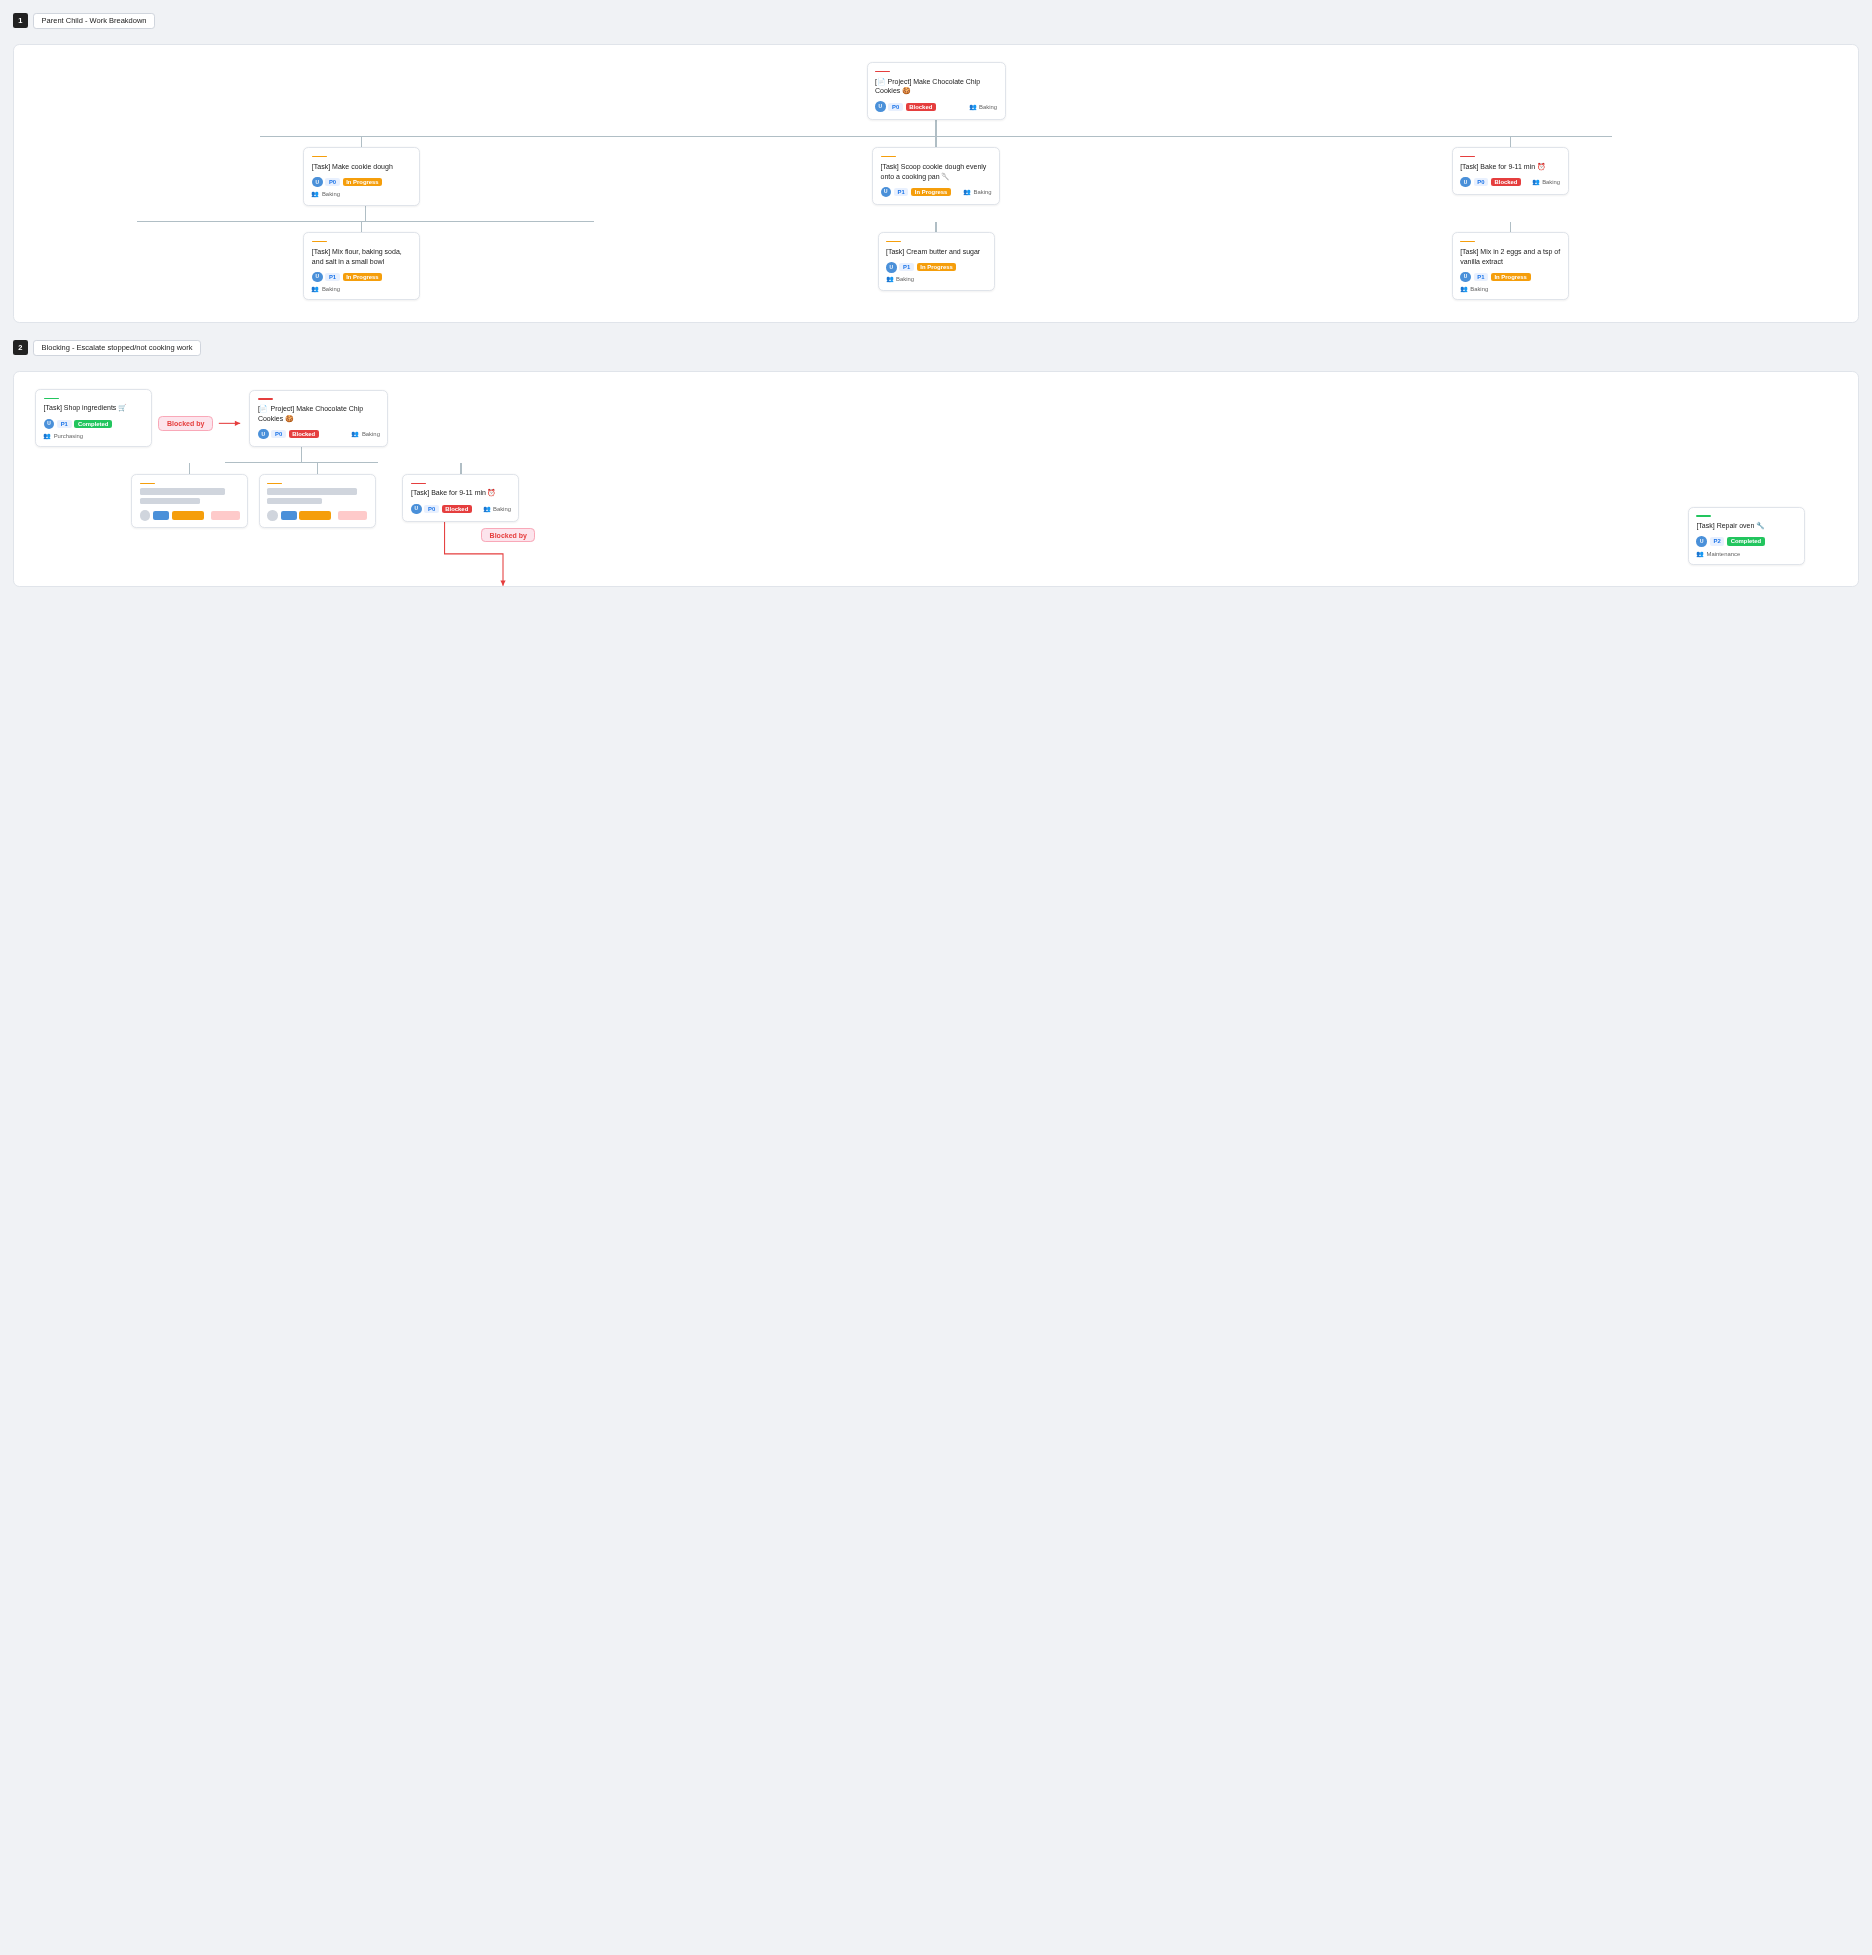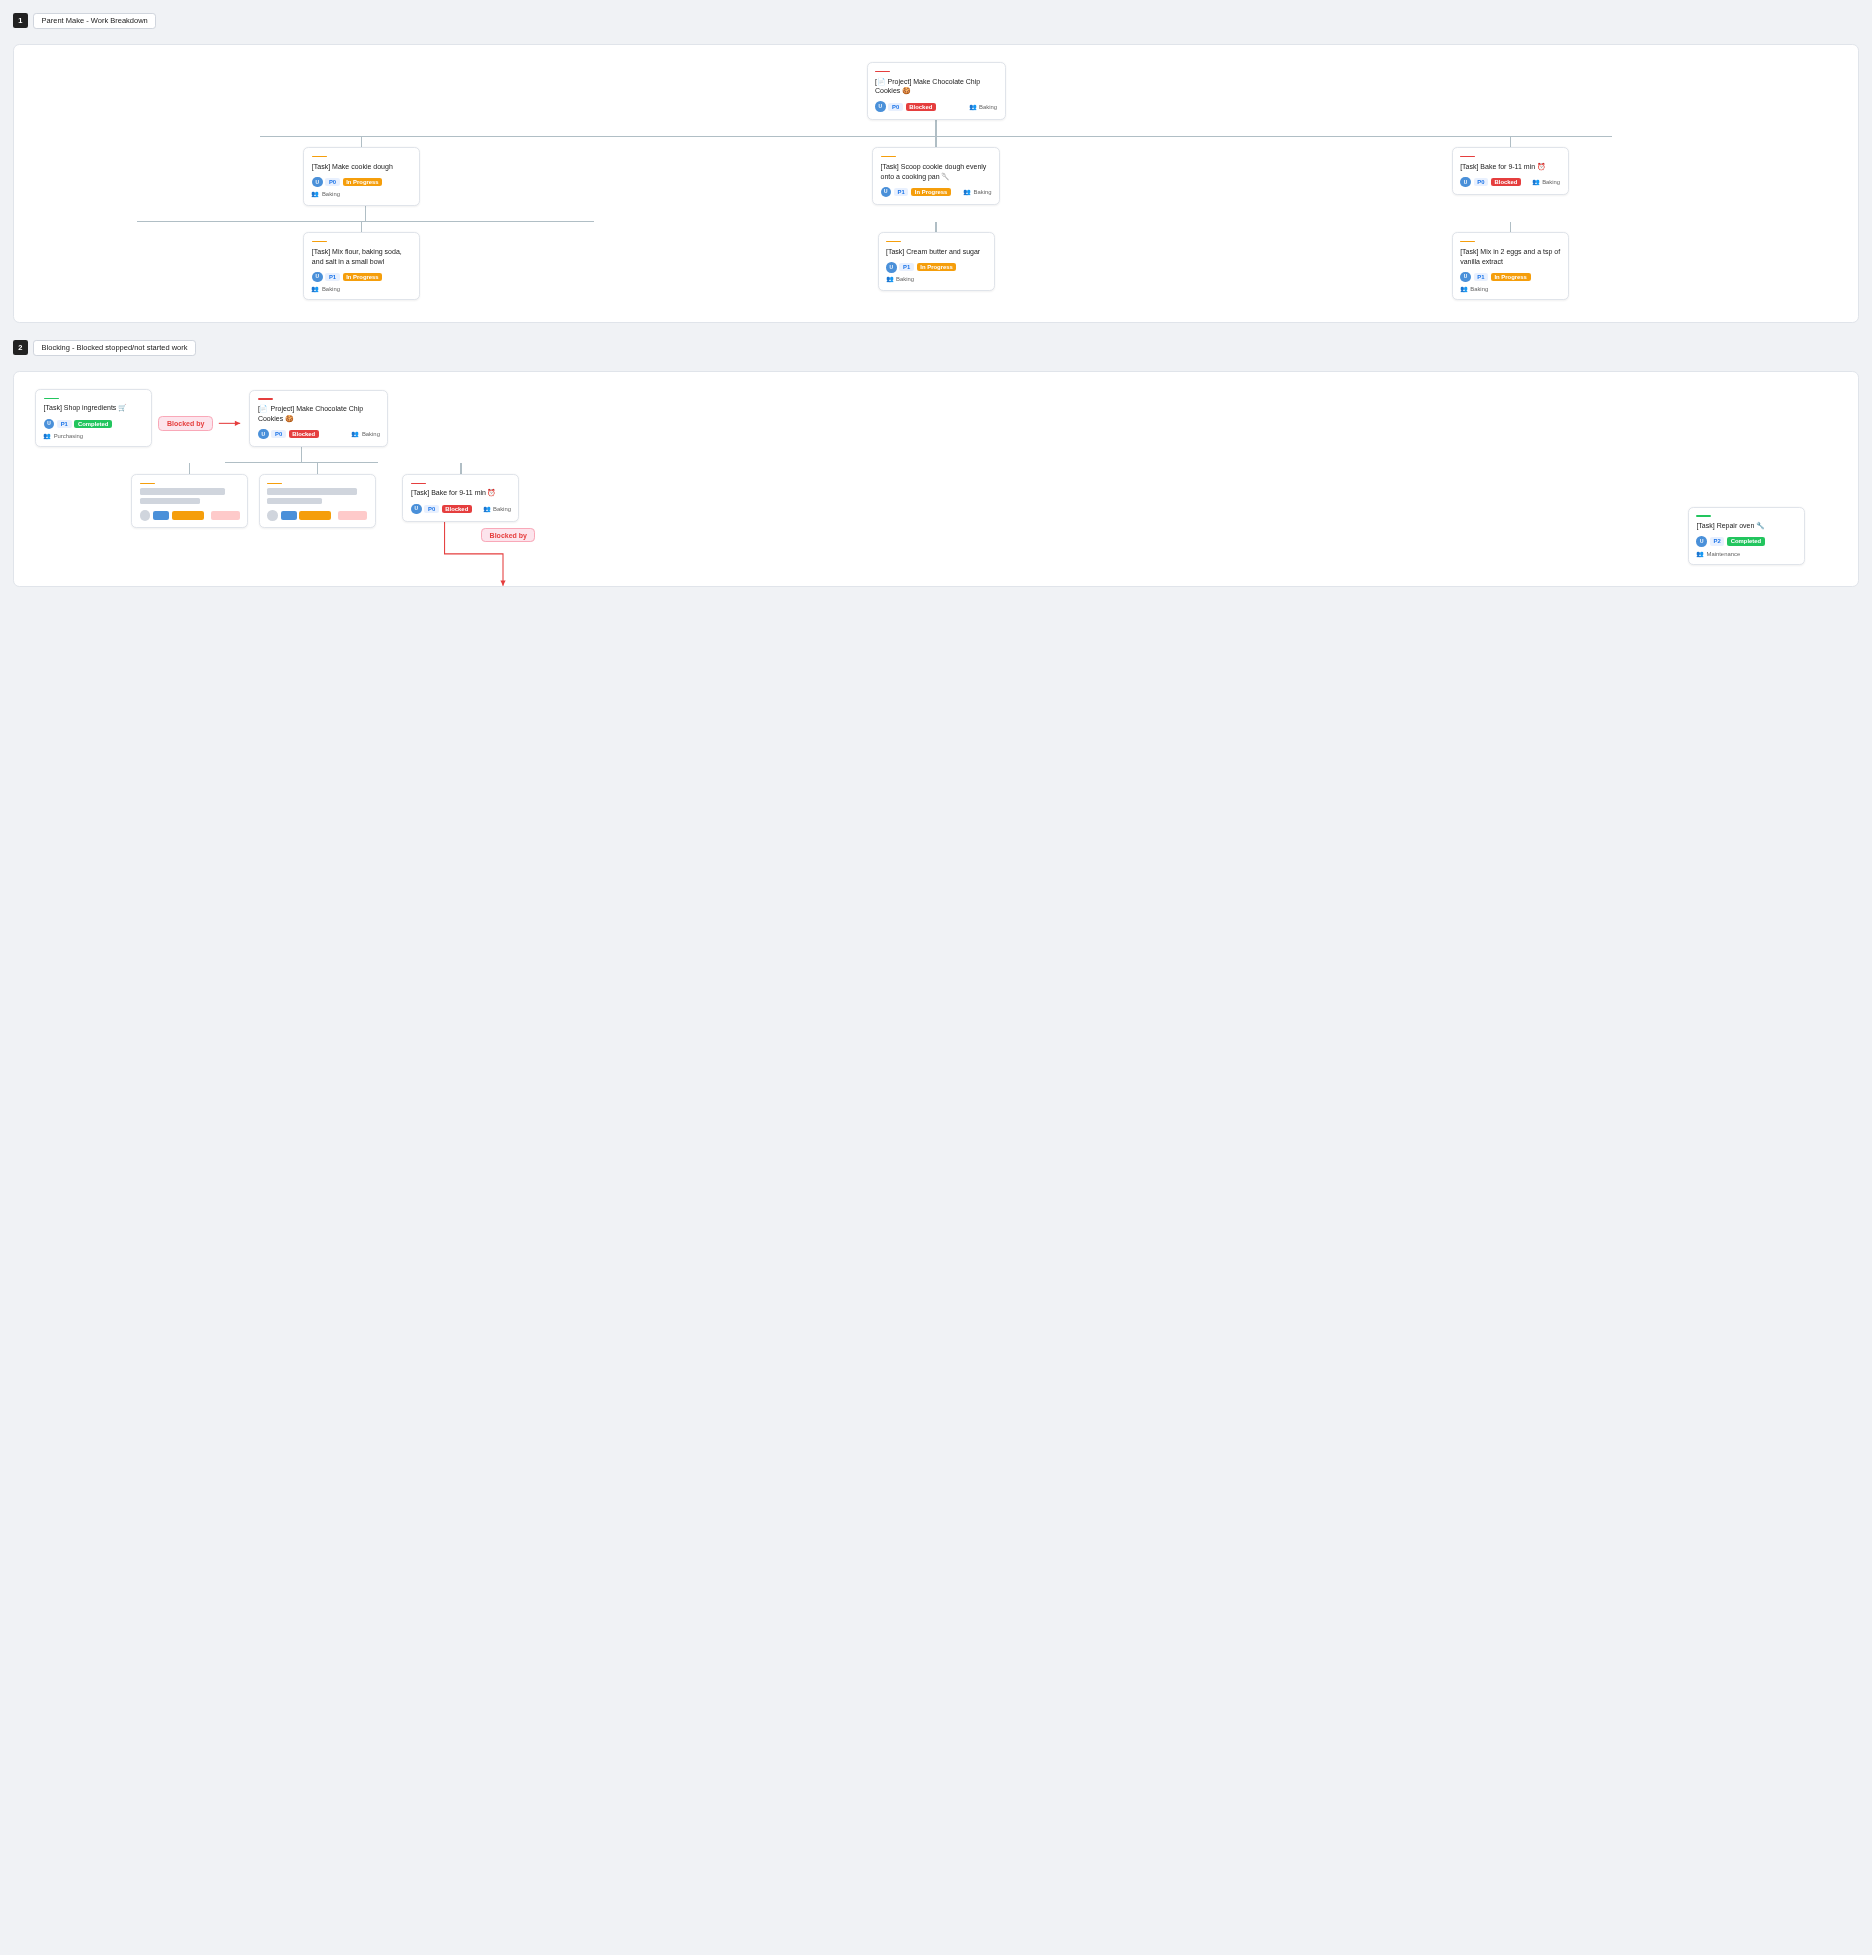--- a/index.html
+++ b/index.html
@@ -181,21 +181,21 @@
       font-weight: 600;
       white-space: nowrap;
     }
   </style>
 </head>
 <body>
 
 <div class="section">
   <div class="section-header">
     <div class="section-number">1</div>
-    <div class="section-title">Parent Make - Work Breakdown</div>
+    <div class="section-title">Parent Child - Work Breakdown</div>
   </div>
 
   <div class="s1-wrapper">
 
     <div class="s1-root">
       <div class="card" style="max-width:139px;">
         <div class="card-accent" style="background:#e53e3e;"></div>
         <div class="card-title">[📄 Project] Make Chocolate Chip Cookies 🍪</div>
         <div class="card-footer">
           <div class="avatar avatar-blue">U</div>
@@ -337,21 +337,21 @@
           </div>
         </div>
       </div>
     </div>
   </div>
 </div>
 
 <div class="section">
   <div class="section-header">
     <div class="section-number">2</div>
-    <div class="section-title">Blocking - Blocked stopped/not started work</div>
+    <div class="section-title">Blocking - Escalate stopped/not cooking work</div>
   </div>
 
   <div class="s2-wrapper">
 
     <div style="display:flex;align-items:center;gap:0;margin-bottom:0;">
 
       <div style="flex:0 0 auto;">
         <div class="card" style="max-width:117px;">
           <div class="card-accent" style="background:#22c55e;"></div>
           <div class="card-title">[Task] Shop ingredients 🛒</div>

